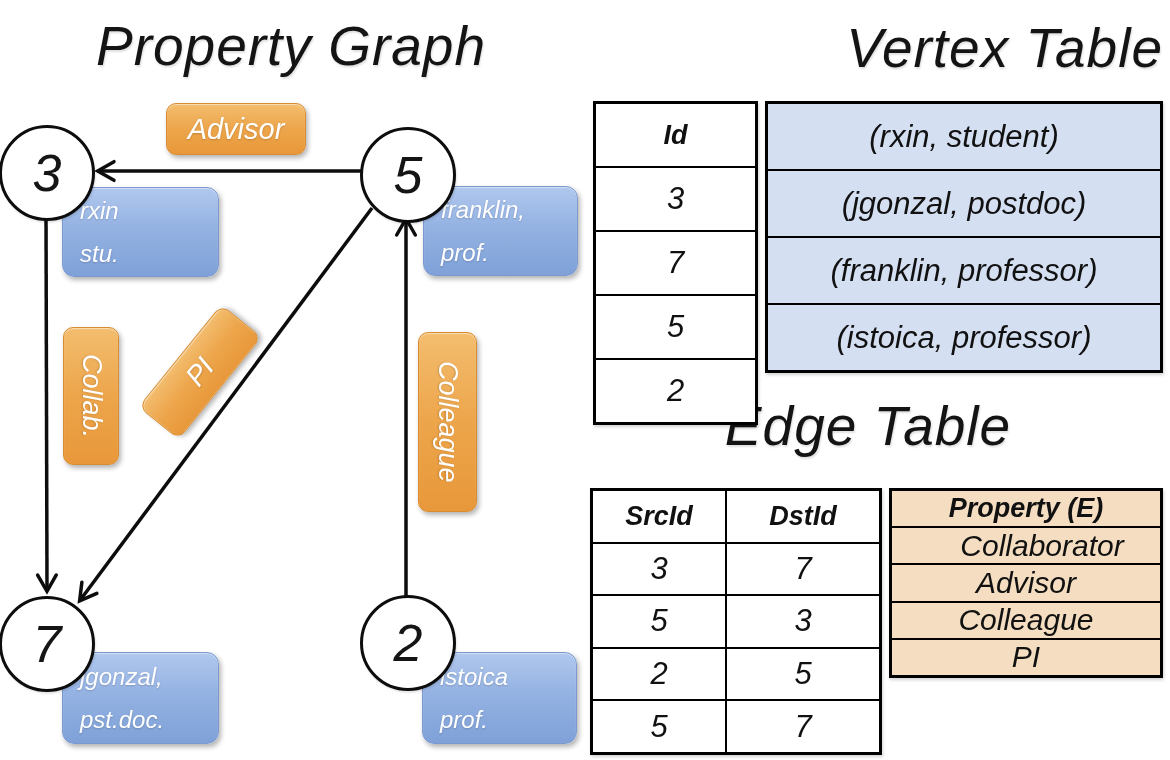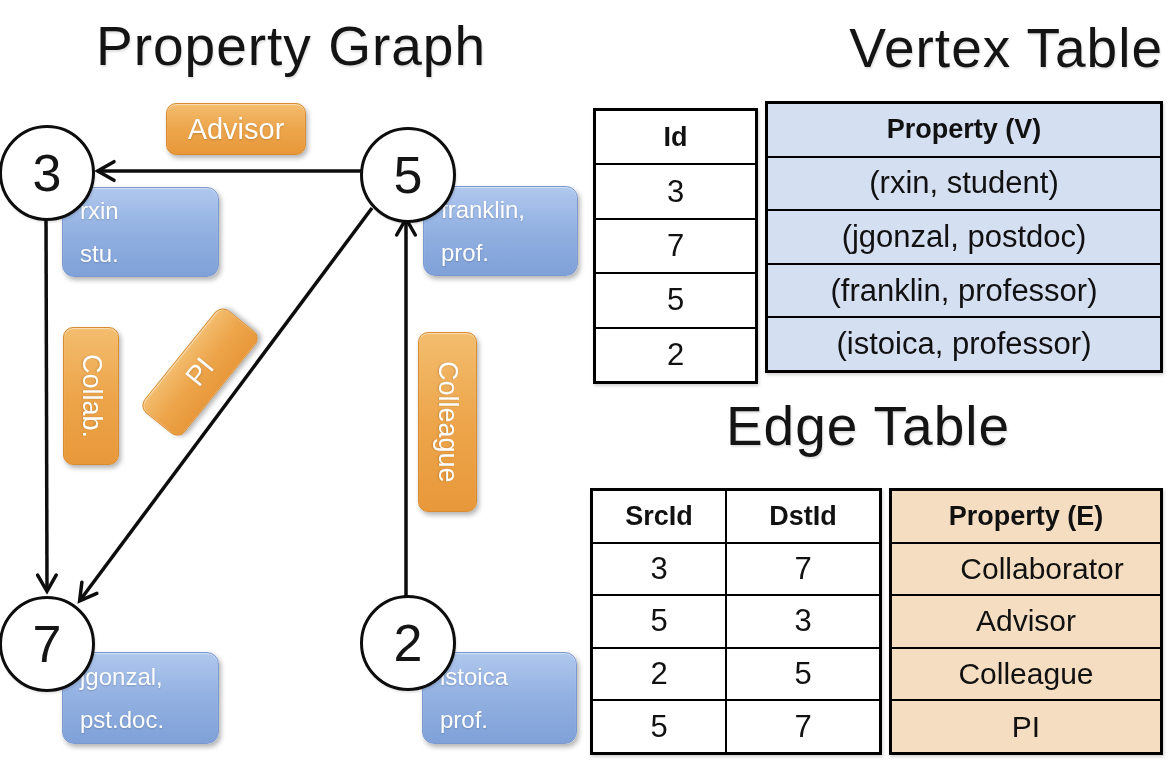--- a/index.html
+++ b/index.html
@@ -1,18 +1,18 @@
 <!DOCTYPE html>
 <html><head>
 <meta charset="utf-8">
 <style>
   html,body{margin:0;padding:0;background:#fff;}
   .stage{
     position:relative;width:1170px;height:760px;overflow:hidden;background:#ffffff;
-    font-family:"Liberation Sans","DejaVu Sans",sans-serif;color:#111;
+    font-family:"Liberation Sans","DejaVu Sans",sans-serif;color:#111;font-style:italic;
   }
   .title{
     position:absolute;text-align:center;font-size:55px;font-weight:300;
     letter-spacing:1px;color:#141414;text-shadow:1px 2px 2px rgba(0,0,0,0.12);
     white-space:nowrap;
   }
   
   .edges-svg{position:absolute;left:0;top:0;}
   .gnode{
     position:absolute;width:90px;height:90px;border:3.5px solid #0d0d0d;border-radius:50%;
@@ -107,29 +107,28 @@
   <div class="gnode" style="left:360px;top:127px;">
     <span>5</span>
   </div>
   <div class="gnode" style="left:-1px;top:596px;">
     <span>7</span>
   </div>
   <div class="gnode" style="left:360px;top:595px;">
     <span>2</span>
   </div>
 
-  <div class="tblock" style="left:593px;top:101px;width:165px;height:276px;background:#ffffff;margin-top:7px;">
+  <div class="tblock" style="left:593px;top:101px;width:165px;height:324px;background:#ffffff;">
     <div class="trow hdr">Id</div>
     <div class="trow">3</div>
     <div class="trow">7</div>
     <div class="trow">5</div>
     <div class="trow">2</div>
   </div>
   <div class="tblock" style="left:765px;top:101px;width:398px;height:272px;background:#D5DFF2;">
-    <div class="trow hdr">Property (V)</div>
     <div class="trow">(rxin, student)</div>
     <div class="trow">(jgonzal, postdoc)</div>
     <div class="trow">(franklin, professor)</div>
     <div class="trow">(istoica, professor)</div>
   </div>
 
   <div class="tblock" style="left:590px;top:488px;width:292px;height:267px;background:#ffffff;">
     <div class="trow hdr split">
       <div class="tcell" style="flex:0 0 132px;">SrcId</div>
       <div class="tcell" style="flex:1;">DstId</div>
@@ -144,21 +143,21 @@
     </div>
     <div class="trow split">
       <div class="tcell" style="flex:0 0 132px;">2</div>
       <div class="tcell" style="flex:1;">5</div>
     </div>
     <div class="trow split">
       <div class="tcell" style="flex:0 0 132px;">5</div>
       <div class="tcell" style="flex:1;">7</div>
     </div>
   </div>
-  <div class="tblock" style="left:889px;top:488px;width:274px;height:267px;background:#F4DDC0;">
+  <div class="tblock" style="left:889px;top:488px;width:274px;height:190px;background:#F4DDC0;">
     <div class="trow hdr">Property (E)</div>
     <div class="trow" style="font-size:30px;padding-left:32px;">Collaborator</div>
     <div class="trow" style="font-size:30px;">Advisor</div>
     <div class="trow" style="font-size:30px;">Colleague</div>
     <div class="trow" style="font-size:30px;">PI</div>
   </div>
 
 </div>
 
 </body></html>

